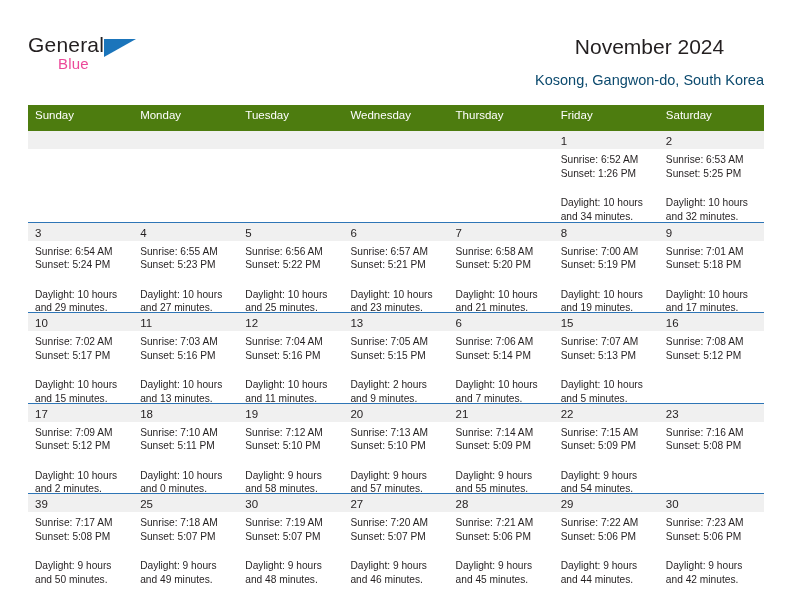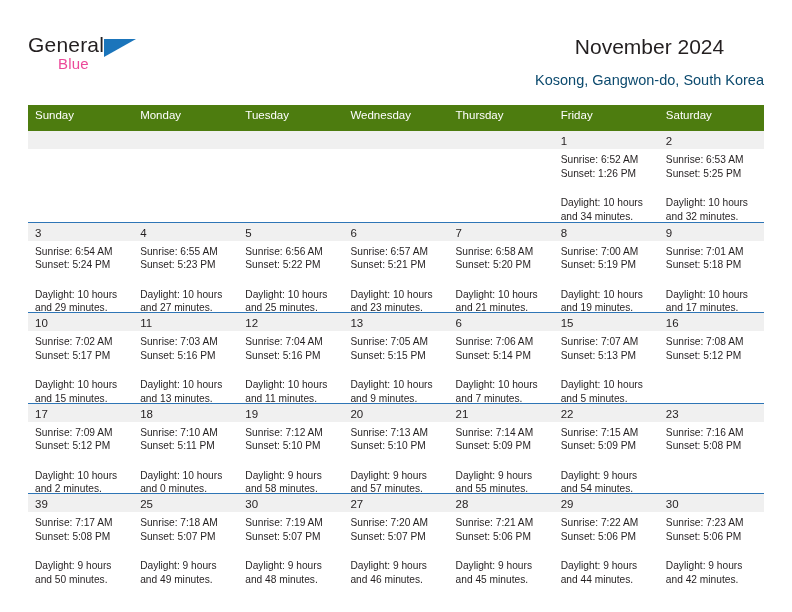--- a/index.html
+++ b/index.html
@@ -321,21 +321,21 @@
               <div class="day-line">Sunrise: 7:04 AM</div>
               <div class="day-line">Sunset: 5:16 PM</div>
               <div class="day-daylight">Daylight: 10 hours and 11 minutes.</div>
             </div>
           </div>
           <div class="day">
             <div class="day-numbar"><span class="day-num">13</span></div>
             <div class="day-body">
               <div class="day-line">Sunrise: 7:05 AM</div>
               <div class="day-line">Sunset: 5:15 PM</div>
-              <div class="day-daylight">Daylight: 10 hours and 9 minutes.</div>
+              <div class="day-daylight">Daylight: 2 hours and 9 minutes.</div>
             </div>
           </div>
           <div class="day">
             <div class="day-numbar"><span class="day-num">6</span></div>
             <div class="day-body">
               <div class="day-line">Sunrise: 7:06 AM</div>
               <div class="day-line">Sunset: 5:14 PM</div>
               <div class="day-daylight">Daylight: 10 hours and 7 minutes.</div>
             </div>
           </div>

